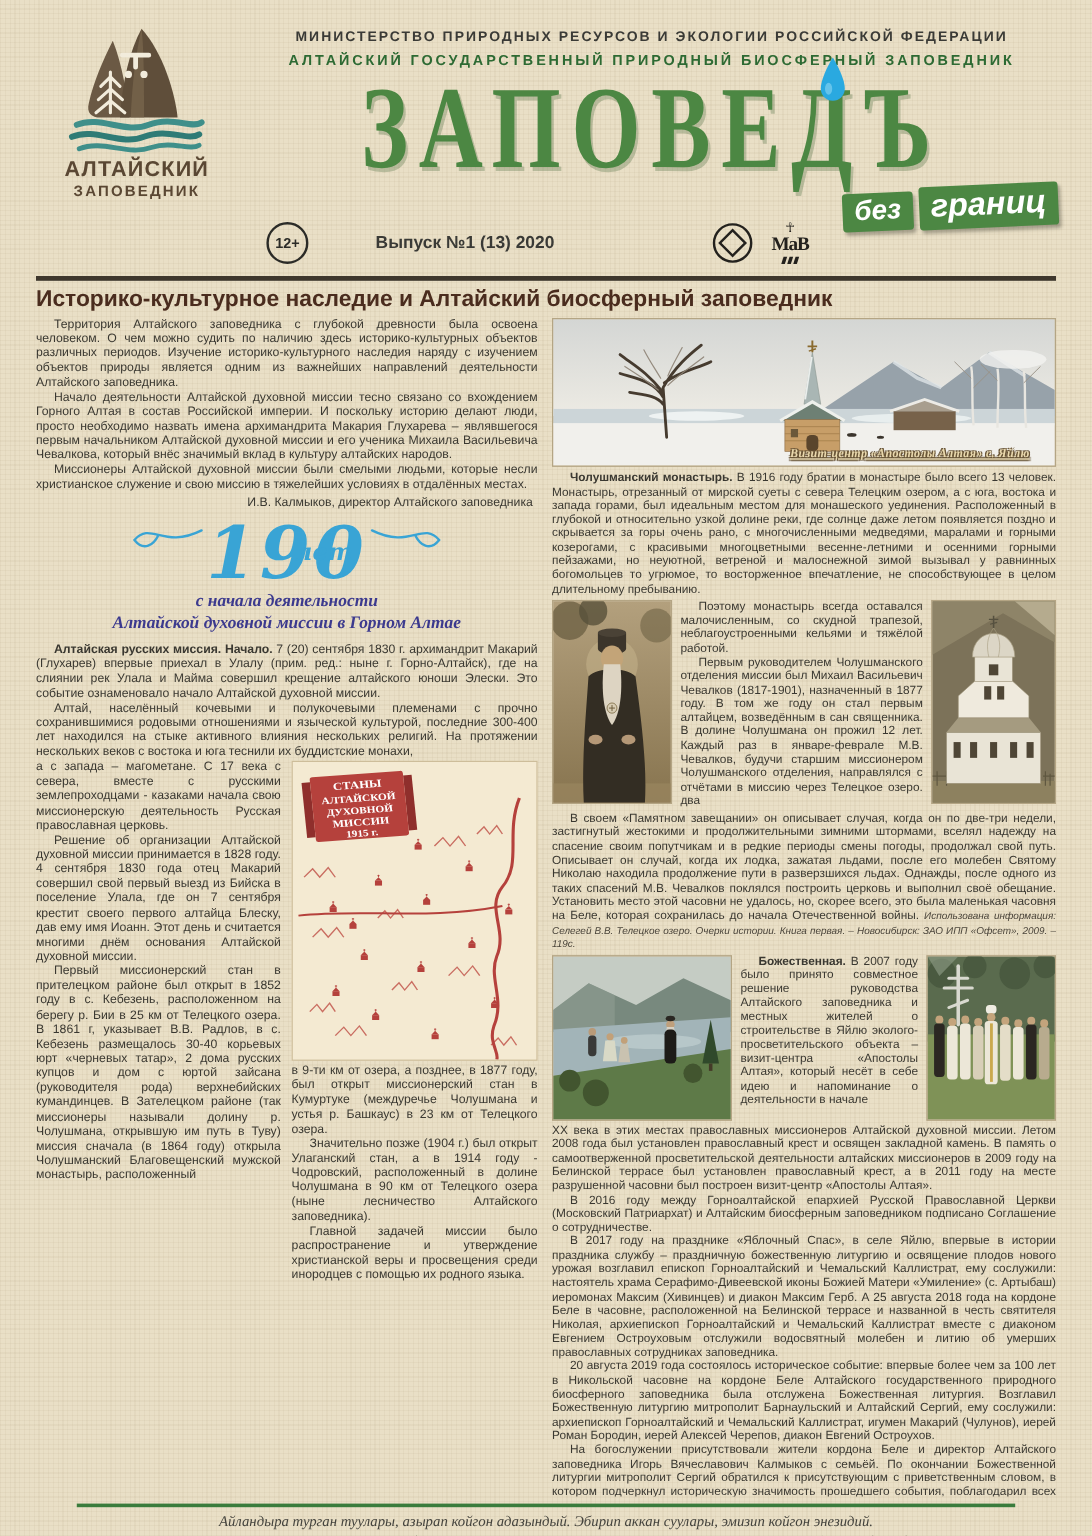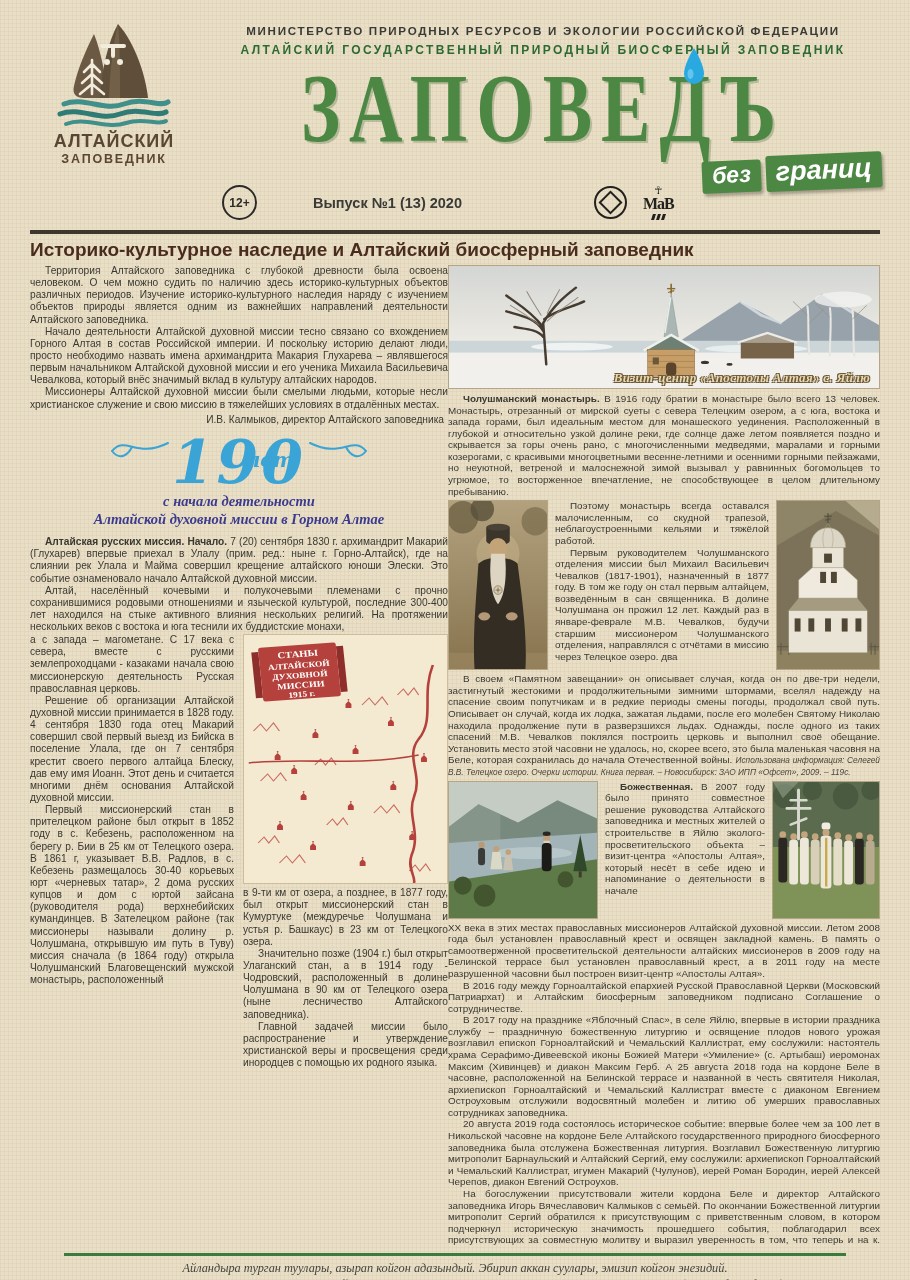--- a/index.html
+++ b/index.html
@@ -35,43 +35,43 @@
   .emblem-inner{width:13px;height:13px;border:2.5px solid #23211d;transform:rotate(45deg);}
   .mab{margin-left:16px;text-align:center;color:#23211d;line-height:1;}
   .mab-ankh{font-size:11px;display:block;}
   .mab-label{font-size:16px;font-weight:800;letter-spacing:-1px;font-family:"Liberation Serif",serif;display:block;}
   .mab-bars{display:flex;gap:2px;justify-content:center;margin-top:2px;}
   .mab-bars i{width:3px;height:6px;background:#23211d;transform:skewX(-18deg);}
   
   .divider{height:4px;background:#3e372d;margin-top:10px;}
   .headline{font-size:19px;font-weight:800;color:#4a2c1e;text-align:left;margin:5px 0 4px;}
   
-  .main{display:flex;height:982px;overflow:hidden;}
+  .main{display:flex;gap:12px;height:982px;overflow:hidden;}
   .lcol{width:418px;flex-shrink:0;font-size:10.2px;line-height:1.19;}
   .rcol{flex:1;min-width:0;font-size:9.9px;line-height:1.17;}
   .lcol p,.rcol p{margin:0;text-indent:15px;text-align:justify;}
   .author{text-align:right;font-size:10.2px;margin:3px 4px 6px 0;}
   
   .anniv{text-align:center;margin:2px 0 8px;}
   .anniv-script{position:relative;display:inline-block;color:#39a4d5;font-family:"DejaVu Serif",serif;font-style:italic;}
   .anniv-num{font-size:60px;font-weight:700;letter-spacing:3px;line-height:1;}
   .anniv-let{position:absolute;left:55%;top:28%;font-size:20px;font-weight:700;}
   .flourish{vertical-align:24px;}
   .anniv-sub{font-family:"Liberation Serif",serif;font-weight:700;font-style:italic;color:#3c3a8e;font-size:14.5px;line-height:1.25;}
   .cols{display:flex;gap:9px;margin-top:1px;}
   .cols-left{width:204px;flex-shrink:0;}
   .cols-right{flex:1;min-width:0;}
   .map-fig{height:248px;background:#f4ead2;border:1px solid #cdbd9a;margin-bottom:3px;}
   .map-fig svg,.ph svg{width:100%;height:100%;display:block;}
   
   .ph{border:1px solid #b4a584;box-sizing:border-box;background:#cfc4a8;}
   .photo1{height:124px;position:relative;margin-bottom:4px;}
-  .photo-cap{position:absolute;right:9px;bottom:3px;font-family:"Liberation Serif",serif;font-style:italic;font-weight:700;
-    font-size:13px;color:#ead9ad;letter-spacing:.3px;
-    text-shadow:1px 1px 0 #6a5638,-1px -1px 0 #6a5638,1px -1px 0 #6a5638,-1px 1px 0 #6a5638;}
+  .photo-cap{position:absolute;right:21px;bottom:3px;font-family:"Liberation Serif",serif;font-style:italic;font-weight:700;
+    font-size:10px;color:#ead9ad;letter-spacing:.3px;
+    text-shadow:1px 1px 0 #6a5638,-1px -1px 0 #6a5638,1px -1px 0 #6a5638,-1px 1px 0 #6a5638;text-decoration:underline;}
   .row1,.row2{display:flex;gap:7px;margin:3px 0;}
   .photo-monk{width:100px;height:170px;flex-shrink:0;}
   .photo-church{width:104px;height:170px;flex-shrink:0;}
   .photo-lake{width:150px;height:138px;flex-shrink:0;}
   .photo-clergy{width:108px;height:138px;flex-shrink:0;}
   .rowtext{flex:1;min-width:0;}
   .cite{font-size:8.3px;color:#4b453b;}
   
   .footer{margin-top:6px;}
   .footer-rule{height:3px;background:#3a7c3c;margin:0 34px 5px;}

